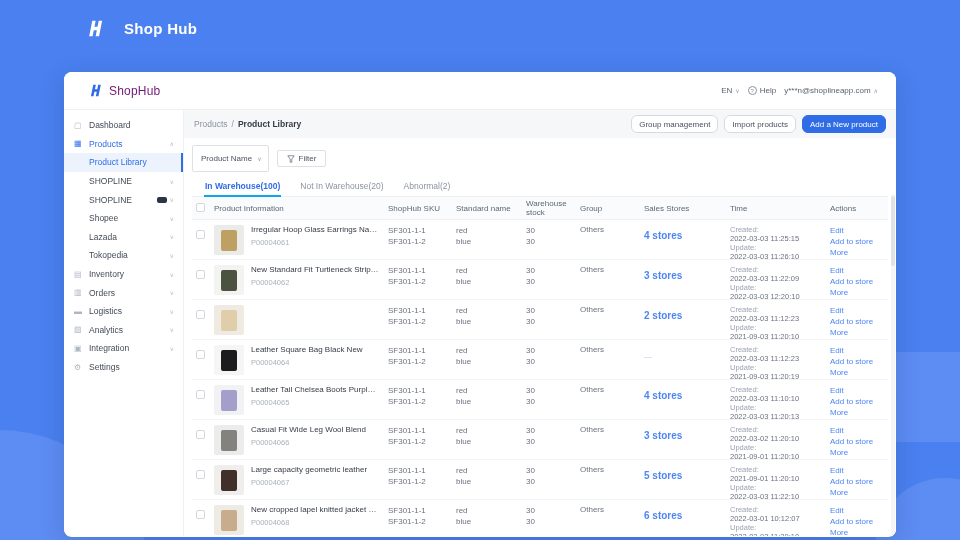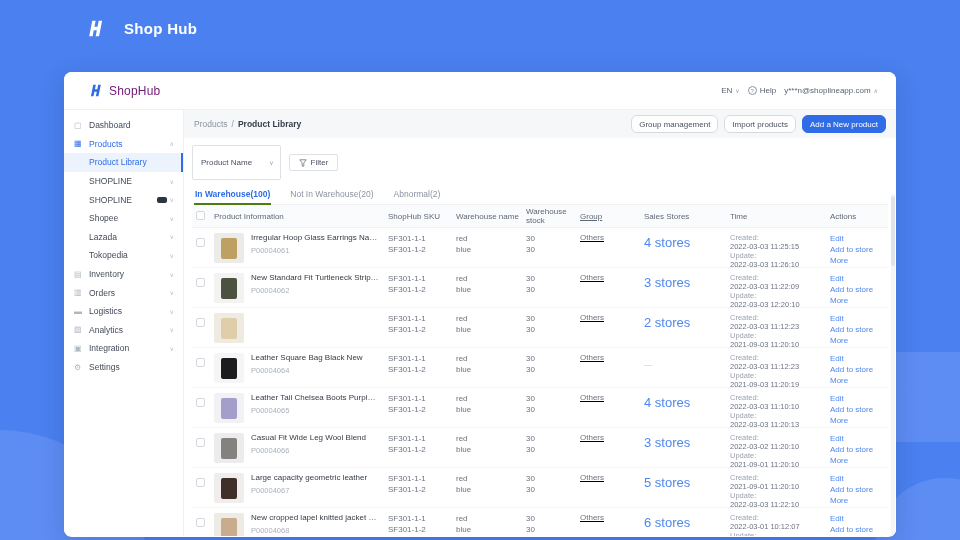--- a/index.html
+++ b/index.html
@@ -51,54 +51,54 @@
   .crumb-row { height:28px; display:flex; align-items:center; justify-content:space-between; padding:0 10px; flex-shrink:0; }
   .breadcrumb { font-size:8.5px; color:#8b93a1; display:flex; gap:4px; align-items:center; }
   .breadcrumb .cur { color:#353c49; font-weight:600; }
   .top-btns { display:flex; gap:6px; }
   .btn { height:18px; padding:0 7px; font-size:8px; border-radius:6px; display:flex; align-items:center; cursor:pointer; border:1px solid #d7dbe0; background:#fff; color:#4a5160; }
   .btn.primary { background:#2f6ce6; border-color:#2f6ce6; color:#fff; }
 
   .panel { flex:1; background:#fff; padding:7px 8px 0; position:relative; overflow:hidden; }
 
   .search-row { display:flex; align-items:center; margin-bottom:6px; }
-  .sel { display:flex; align-items:center; gap:17px; border:1px solid #dde0e5; border-radius:2px; height:35px; padding:0 6px 0 8px; font-size:8px; color:#4a5160; background:#fff; cursor:pointer; }
+  .sel { display:flex; align-items:center; gap:5px; border:1px solid #dde0e5; border-radius:2px; height:27px; padding:0 6px 0 8px; font-size:8px; color:#4a5160; background:#fff; cursor:pointer; }
   .search-box { display:flex; align-items:center; border:1px solid #dde0e5; border-radius:2px; height:17px; width:190px; background:#fff; margin-left:5px; }
   .search-box input { border:0; outline:0; flex:1; font-size:8px; padding:0 6px; height:100%; background:transparent; color:#333; }
   .search-box input::placeholder { color:#bcc2cc; }
   .search-btn { width:22px; height:100%; border-left:1px solid #e6e9ed; display:flex; align-items:center; justify-content:center; cursor:pointer; }
   .filter-btn { margin-left:8px; display:flex; align-items:center; gap:4px; border:1px solid #dde0e5; border-radius:2px; height:17px; padding:0 9px; font-size:8px; color:#4a5160; background:#fff; cursor:pointer; }
 
   .tabs { display:flex; gap:18px; border-bottom:1px solid #eef0f3; padding:0 2px; }
   .tab { font-size:8.5px; color:#8b93a1; padding:3px 1px 4px; cursor:pointer; }
-  .tab.active { color:#2f6ce6; font-weight:700; border-bottom:2px solid #4d7c0f; margin-bottom:-1px; }
+  .tab.active { color:#2f6ce6; font-weight:700; border-bottom:2px solid #0ea5e9; margin-bottom:-1px;margin-left:10px; }
 
   
   .thead { display:flex; background:#fafbfc; align-items:center; min-height:20px; font-size:8px; color:#5f6877; border-bottom:1px solid #f0f1f4; padding:2px 0; }
   .thead .td { line-height:9px; }
   .td { flex-shrink:0; padding-right:4px; }
   .c0 { width:22px; padding-left:4px; }
   .c1 { width:174px; }
   .c2 { width:68px; }
   .c3 { width:70px; }
   .c4 { width:54px; }
-  .c5 { width:64px;text-decoration:underline; }
+  .c5 { width:64px; }
   .c6 { width:86px; }
   .c7 { width:100px; }
   .c8 { width:56px; flex:1; }
   .tr { display:flex; border-bottom:1px solid #f3f4f6; height:40px; padding-top:5px; overflow:hidden; }
   .cb { width:9px; height:9px; border:1px solid #d3d7dd; border-radius:2px; background:#fff; display:inline-block; cursor:pointer; }
   .info { display:flex; gap:7px; }
   .thumb { width:30px; height:30px; border-radius:2px; flex-shrink:0; display:flex; align-items:center; justify-content:center; }
   .thumb-inner { width:16px; height:21px; border-radius:2px; }
   .pname { font-size:8px; color:#353b45; max-width:128px; white-space:nowrap; overflow:hidden; text-overflow:ellipsis; cursor:pointer; }
   .pid { font-size:7.5px; color:#aab1bd; margin-top:4px; }
   .ln { font-size:8px; color:#6b7280; line-height:11px; }
   .gline { font-size:8px; color:#6b7280; }
-  .stores-link { font-size:13px; color:#4d86f3; cursor:pointer; }
+  .stores-link { font-size:10px; color:#4d86f3; cursor:pointer;font-weight:bold; }
   .stores-dash { font-size:8px; color:#a8bdf0; }
   .tl { font-size:7.5px; line-height:9px; }
   .tl.lab { color:#9aa3b0; }
   .tl.val { color:#6b7280; }
   .alink { display:block; font-size:8px; line-height:11px; color:#4d86f3; cursor:pointer; }
   .vscroll { position:absolute; right:1px; top:56px; bottom:0; width:4px; background:#f4f5f7; border-radius:2px; }
   .vscroll .vthumb { position:absolute; top:2px; left:0; width:4px; height:70px; background:#dfe2e7; border-radius:2px; cursor:pointer; }
 </style>
 </head>
 <body>
@@ -237,21 +237,21 @@
           <div class="tabs">
             <span class="tab active">In Warehouse(100)</span>
             <span class="tab">Not In Warehouse(20)</span>
             <span class="tab">Abnormal(2)</span>
           </div>
 
           <div class="thead">
             <span class="td c0"><span class="cb"></span></span>
             <span class="td c1">Product Information</span>
             <span class="td c2">ShopHub SKU</span>
-            <span class="td c3">Warehouse name</span>
+            <span class="td c3">Standard name</span>
             <span class="td c4">Warehouse stock</span>
             <span class="td c5">Group</span>
             <span class="td c6">Sales Stores</span>
             <span class="td c7">Time</span>
             <span class="td c8">Actions</span>
           </div>
 
           <div id="rows">
               <div class="tr">
                 <div class="td c0"><span class="cb"></span></div>

